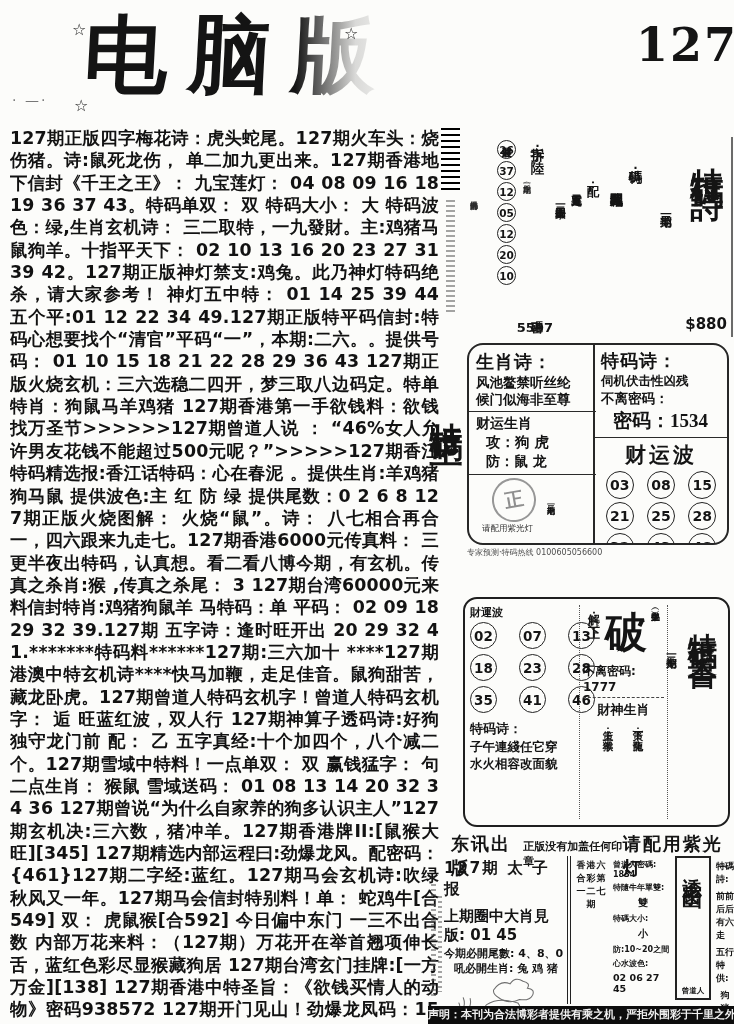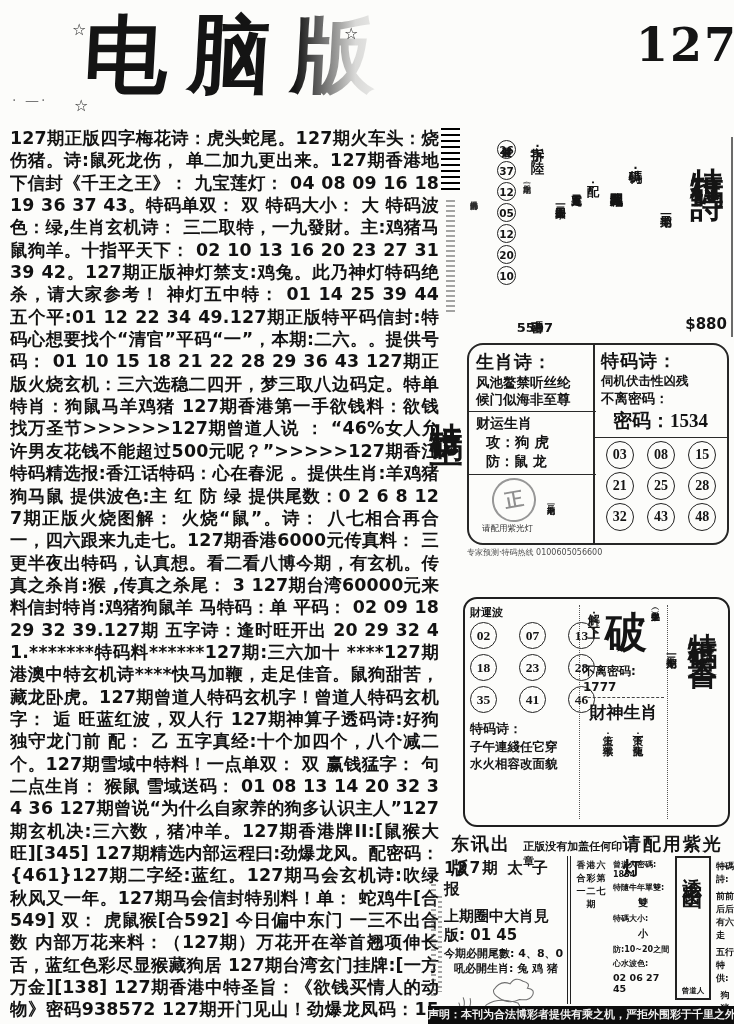--- a/index.html
+++ b/index.html
@@ -39,21 +39,21 @@
   
   .box-sx{position:absolute;left:467px;top:343px;width:262px;height:202px;
           border:2.5px solid #272727;border-radius:16px;display:flex;box-sizing:border-box;overflow:hidden;}
   .sx-left{width:126px;border-right:2px solid #272727;padding:5px 4px 3px 7px;box-sizing:border-box;}
   .sx-right{flex:1;padding:4px 6px;box-sizing:border-box;}
   .bx-h{font-size:18px;font-weight:800;letter-spacing:1px;}
   .bhr{border-top:1.6px solid #2a2a2a;margin:3px -7px;}
   .stamp{width:40px;height:40px;border:2.5px solid #979797;border-radius:50%;color:#8f8f8f;
          display:flex;align-items:center;justify-content:center;font-size:19px;font-weight:700;
          transform:rotate(-10deg);flex:0 0 auto;}
-  .grid3{display:grid;grid-template-columns:repeat(3,1fr);gap:3px 4px;justify-items:center;margin-top:2px;font-family:Liberation Serif, serif;}
+  .grid3{display:grid;grid-template-columns:repeat(3,1fr);gap:3px 4px;justify-items:center;margin-top:2px;}
   .contact-line{position:absolute;left:467px;top:547px;width:262px;font-size:8px;color:#4c4c4c;
                 filter:blur(.3px);white-space:nowrap;overflow:hidden;}
   .liuhe-h{position:absolute;left:468px;top:557px;width:260px;text-align:center;
            font-size:27px;font-weight:800;letter-spacing:3px;}
   
   .box-ts{position:absolute;left:463px;top:597px;width:267px;height:230px;
           border:2.5px solid #1f1f1f;border-radius:14px;box-sizing:border-box;
           display:flex;padding:6px 5px;gap:3px;}
   .ts-left{width:106px;}
   .ts-mid{flex:1;border-left:1.5px dotted #555;border-right:1.5px dotted #555;padding:0 3px;
@@ -140,20 +140,21 @@
         <div class="v" style="font-size:8px;font-weight:600;">第一二七期</div>
       </div>
       <div style="font-size:8.5px;color:#333;margin-top:1px;padding-left:6px;">请配用紫光灯</div>
     </div>
     <div class="sx-right">
       <div class="bx-h">特码诗：</div>
       <div style="font-size:12.5px;font-weight:700;">伺机伏击性凶残</div>
       <div style="font-size:13.5px;font-weight:800;">不离密码：</div>
       <div style="font-size:19px;font-weight:800;padding-left:12px;font-family:Liberation Serif, serif;">密码：1534</div>
       <div class="bhr" style="margin:3px -6px;"></div>
+      <div style="font-size:21px;font-weight:800;text-align:center;letter-spacing:3px;">财运波</div>
       <div class="grid3">
         <span class="c c-lg">03</span>
         <span class="c c-lg">08</span>
         <span class="c c-lg">15</span>
         <span class="c c-lg">21</span>
         <span class="c c-lg">25</span>
         <span class="c c-lg">28</span>
         <span class="c c-lg">32</span>
         <span class="c c-lg">43</span>
         <span class="c c-lg">48</span>
@@ -182,21 +183,21 @@
       <div style="font-size:12.5px;font-weight:700;line-height:17px;">水火相容改面貌</div>
     </div>
     <div class="ts-mid">
       <div style="display:flex;gap:3px;align-items:flex-start;justify-content:center;">
         <span class="v" style="font-size:12px;font-weight:800;">解：（上下）</span>
         <span style="font-size:42px;font-weight:800;line-height:56px;">破</span>
         <span class="v" style="font-size:8.5px;font-weight:600;">先生送字（必中）</span>
       </div>
       <div style="font-size:12px;font-weight:800;margin-top:2px;">不离密码: 1777</div>
       <div class="ts-hr"></div>
-      <div style="font-size:17px;font-weight:800;">財神生肖</div>
+      <div style="font-size:13px;font-weight:800;">財神生肖</div>
       <div style="display:flex;gap:16px;margin-top:3px;">
         <span class="v" style="font-size:10.5px;font-weight:700;">上策：猴羊</span>
         <span class="v" style="font-size:10.5px;font-weight:700;">下策：龍兔</span>
       </div>
     </div>
     <div class="ts-right">
       <span class="v" style="font-size:29px;font-weight:800;letter-spacing:9px;font-family:'DejaVu Serif',serif;">特碼天書</span>
       <span class="v" style="font-size:10.5px;font-weight:700;margin-top:40px;">第一二七期</span>
     </div>
   </div>

